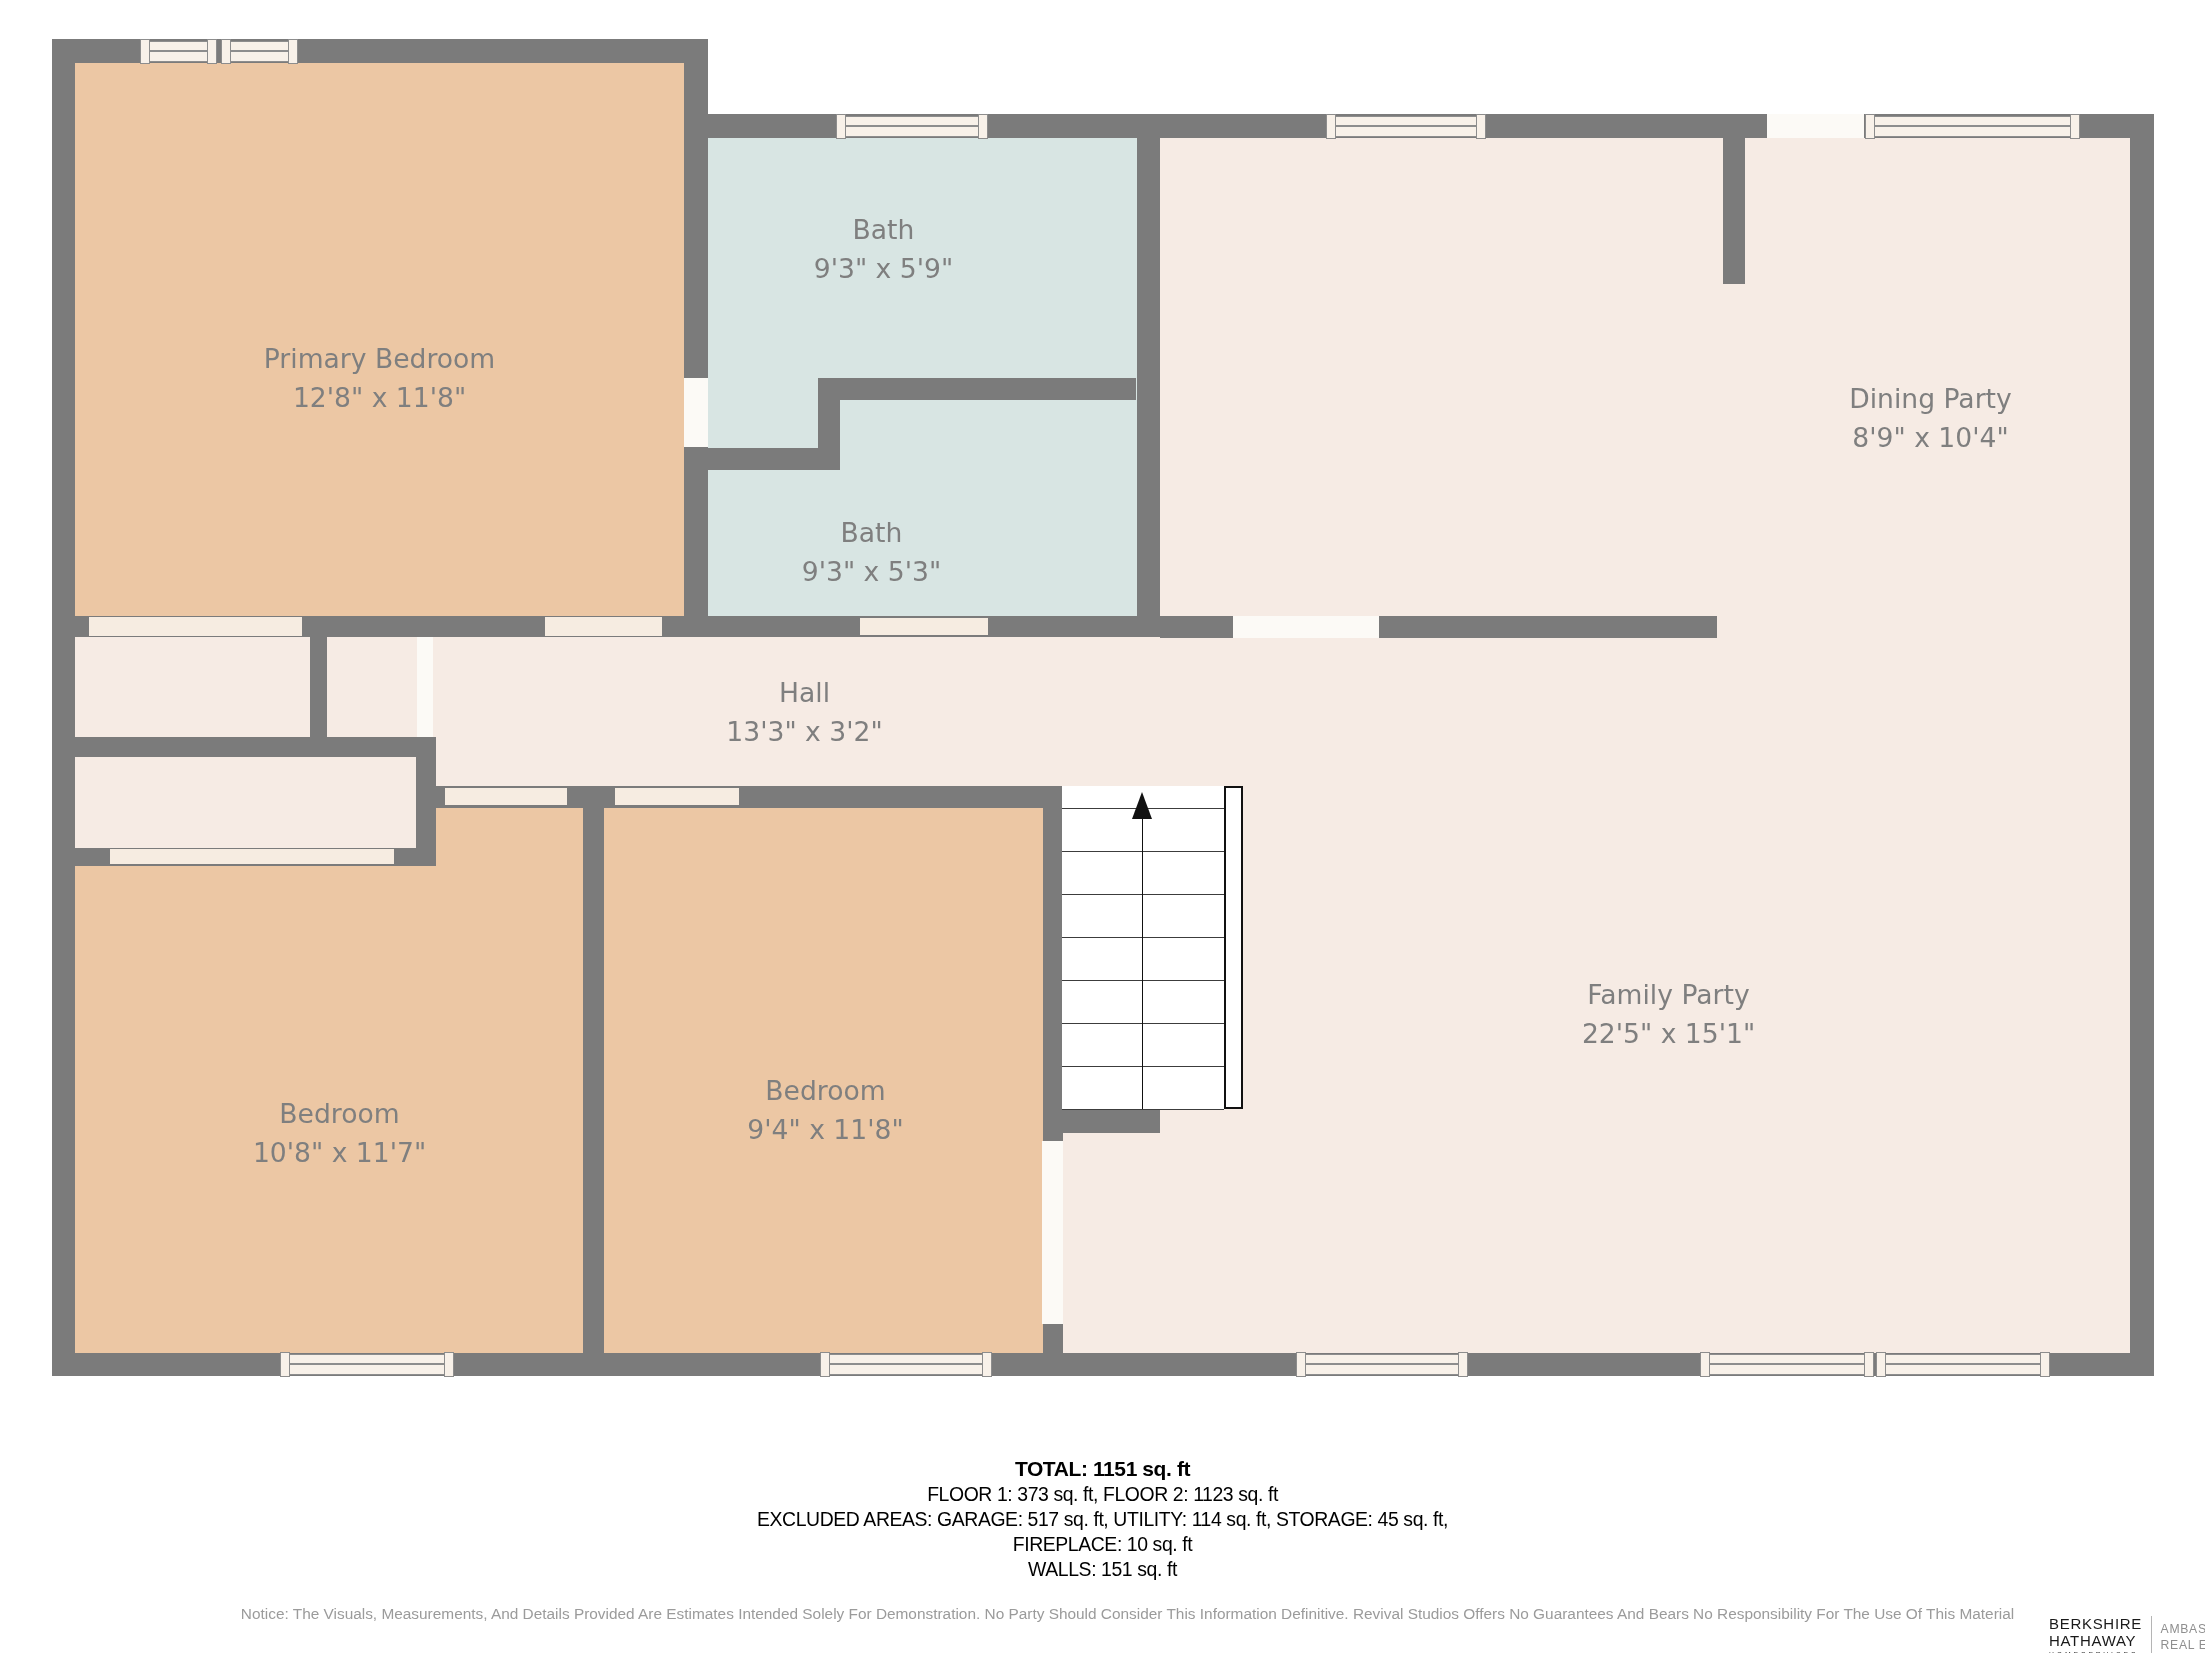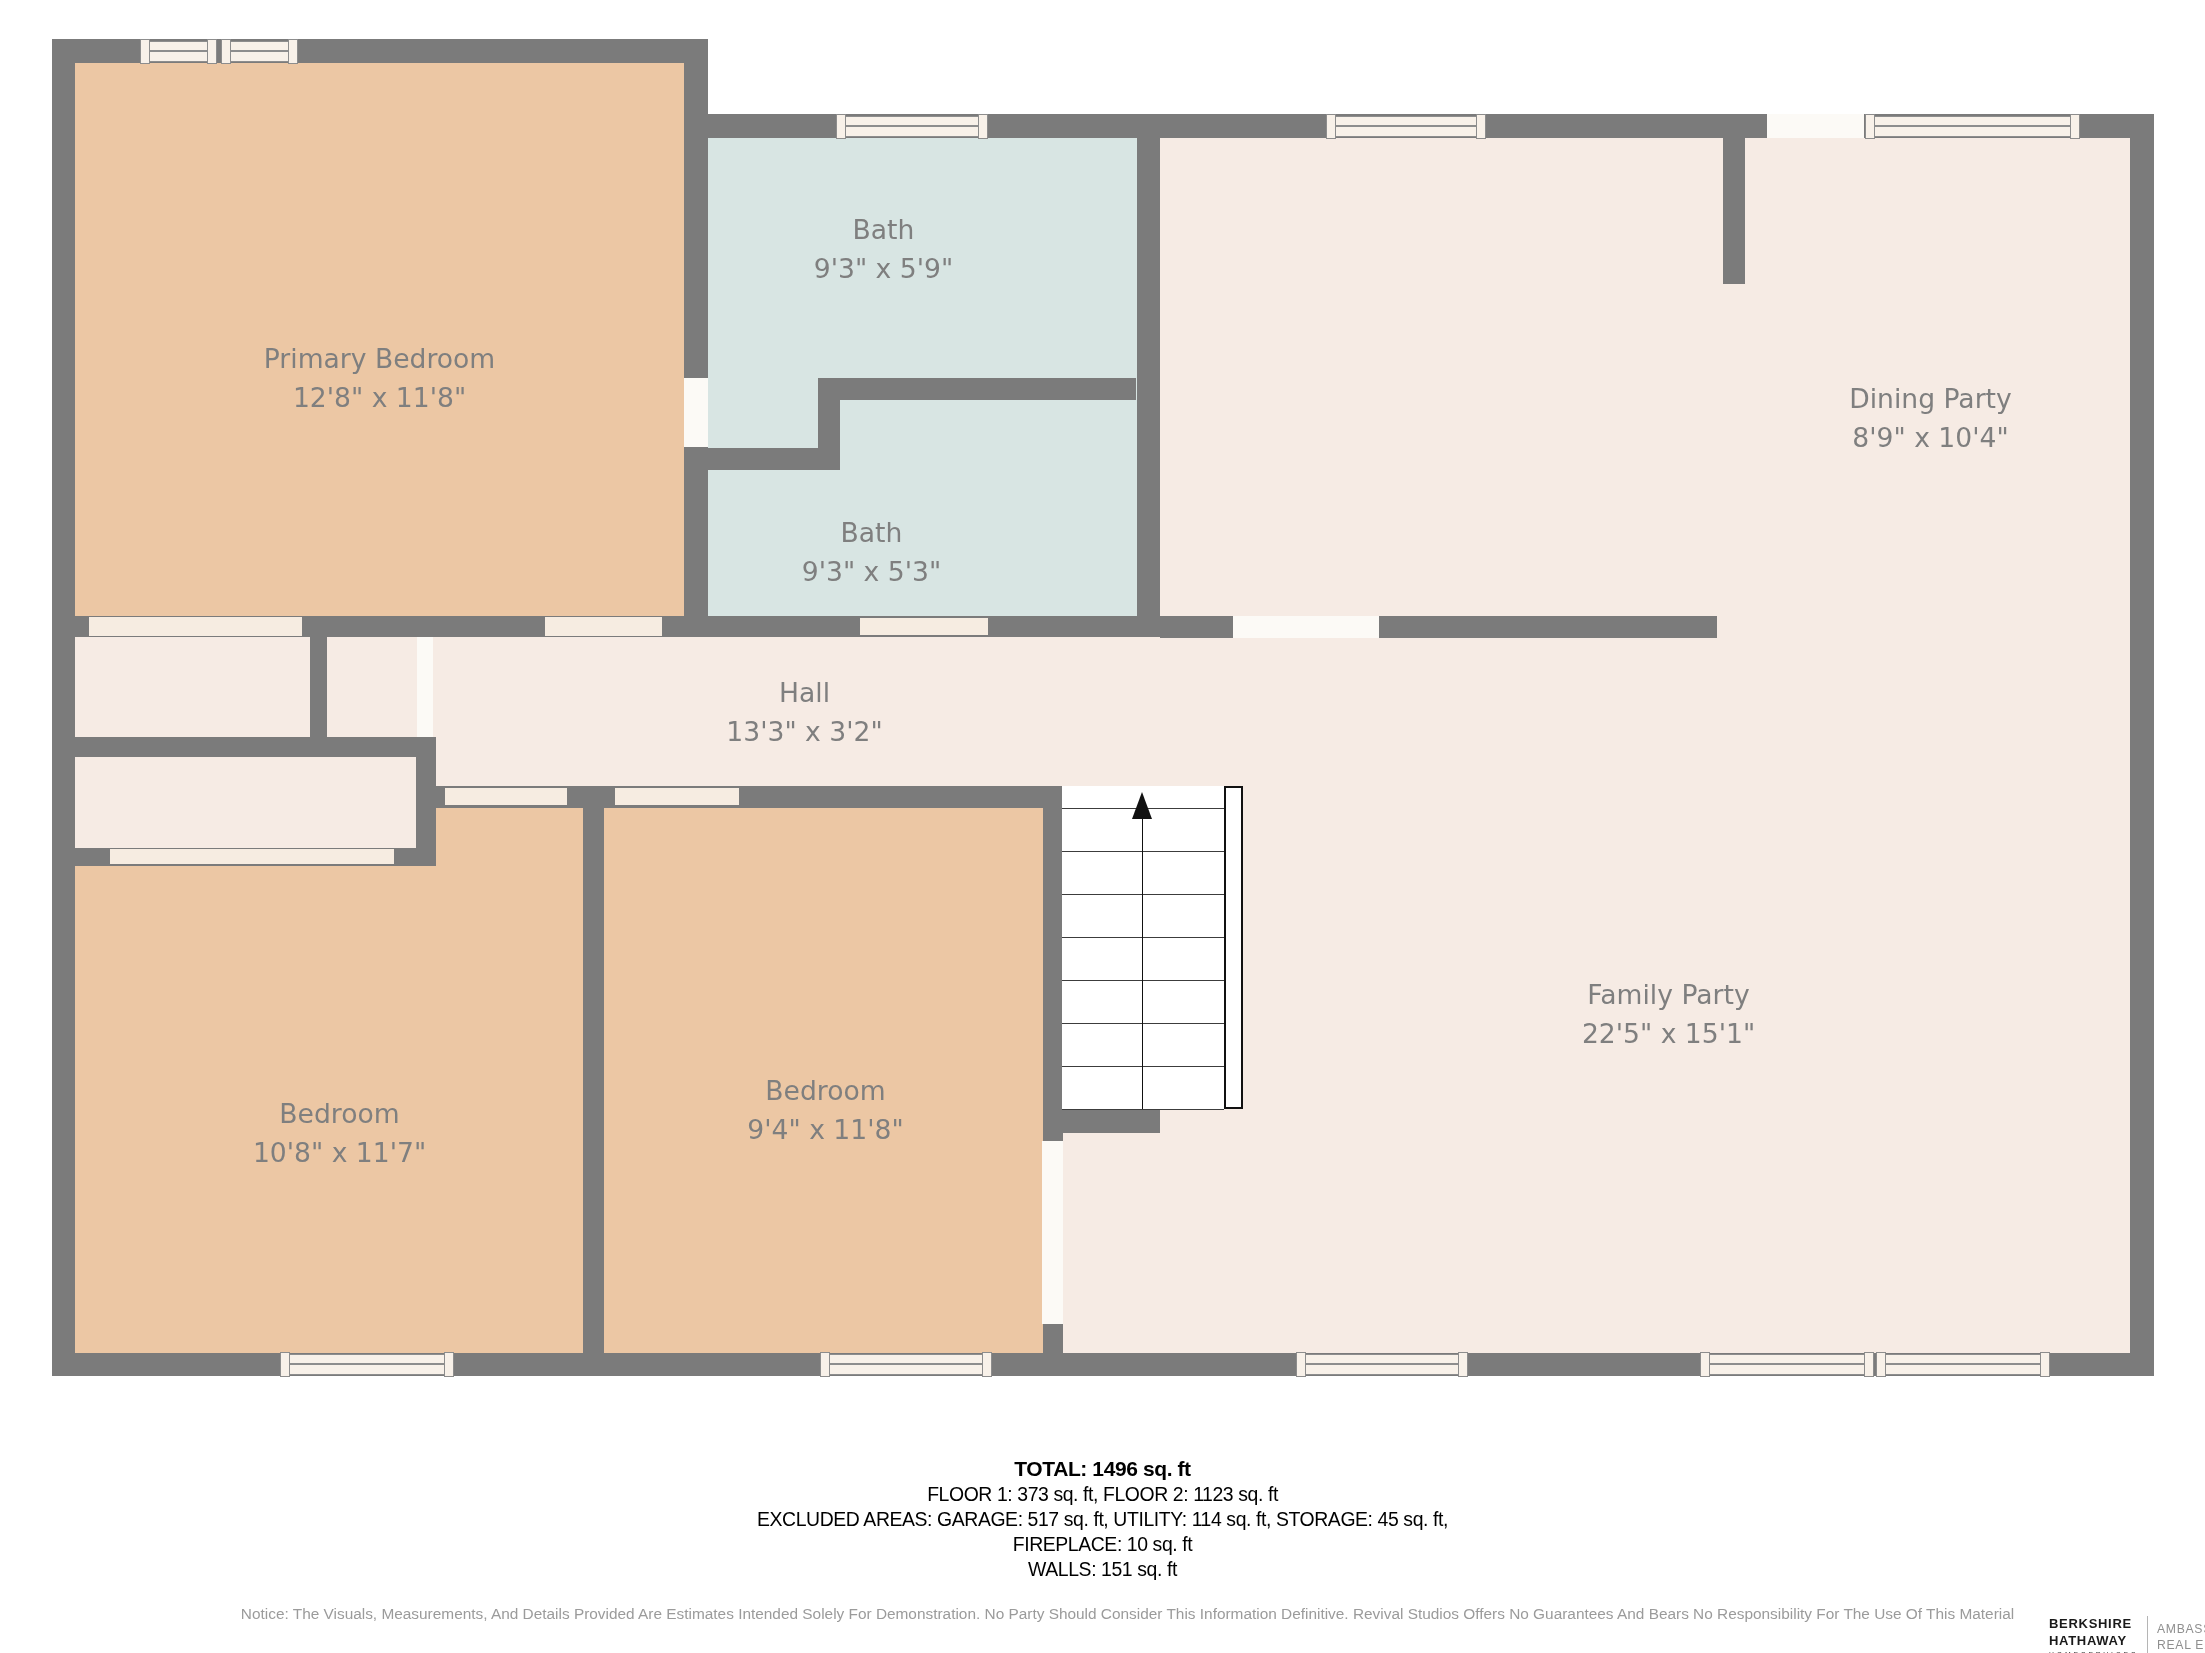--- a/index.html
+++ b/index.html
@@ -26,21 +26,21 @@
        border-right:10.8px solid transparent;border-bottom:27px solid #111111;}
   .railing{position:absolute;background:#ffffff;border:2.2px solid #111111;box-sizing:border-box;}
   .sumline{position:absolute;left:0;width:2205px;text-align:center;color:#000000;
        font-family:"Liberation Sans",sans-serif;font-size:19.4px;letter-spacing:-0.4px;}
   .sumline.bold{font-weight:bold;font-size:21px;}
   .notice{position:absolute;left:0;width:2205px;text-align:center;color:#9b9b9b;
        font-family:"Liberation Sans",sans-serif;font-size:15.4px;}
   .logo{position:absolute;display:flex;align-items:center;color:#1a1a1a;
        font-family:"Liberation Sans",sans-serif;}
   .logo-left{text-align:left;}
-  .logo-bh{font-weight:bold;font-size:13px;line-height:17px;letter-spacing:0.7px;}
+  .logo-bh{font-weight:normal;font-size:15px;line-height:17px;letter-spacing:0.7px;}
   .logo-hs{font-size:6.8px;letter-spacing:2.9px;margin-top:2.2px;color:#333333;}
   .logo-div{width:1.4px;background:#b5b5b5;height:42px;margin:0 8.6px;}
   .logo-right{color:#8f8f8f;font-size:12.2px;line-height:16px;letter-spacing:0.7px;white-space:nowrap;}
 </style>
 </head>
 <body>
 
 <div id="canvas">
 
   <div class="wall" style="left:52px;top:39px;width:656px;height:1337px;"></div>
@@ -122,21 +122,21 @@
   </div>
   <div class="lbl" style="left:826px;top:1071px;">
     <div>Bedroom</div>
     <div>9'4" x 11'8"</div>
   </div>
   <div class="lbl" style="left:1669px;top:975px;">
     <div>Family Party</div>
     <div>22'5" x 15'1"</div>
   </div>
 
-  <div class="sumline bold" style="top:1457px;">TOTAL: 1496 sq. ft</div>
+  <div class="sumline bold" style="top:1457px;">TOTAL: 1151 sq. ft</div>
   <div class="sumline" style="top:1483px;">FLOOR 1: 373 sq. ft, FLOOR 2: 1123 sq. ft</div>
   <div class="sumline" style="top:1508px;">EXCLUDED AREAS: GARAGE: 517 sq. ft, UTILITY: 114 sq. ft, STORAGE: 45 sq. ft,</div>
   <div class="sumline" style="top:1533px;">FIREPLACE: 10 sq. ft</div>
   <div class="sumline" style="top:1558px;">WALLS: 151 sq. ft</div>
 
   <div class="notice" style="top:1605px;padding-left:25px;">Notice: The Visuals, Measurements, And Details Provided Are Estimates Intended Solely For Demonstration. No Party Should Consider This Information Definitive. Revival Studios Offers No Guarantees And Bears No Responsibility For The Use Of This Material</div>
 
   <div class="logo" style="left:2049px;top:1615px;">
     <div class="logo-left">
       <div class="logo-bh">BERKSHIRE</div>

